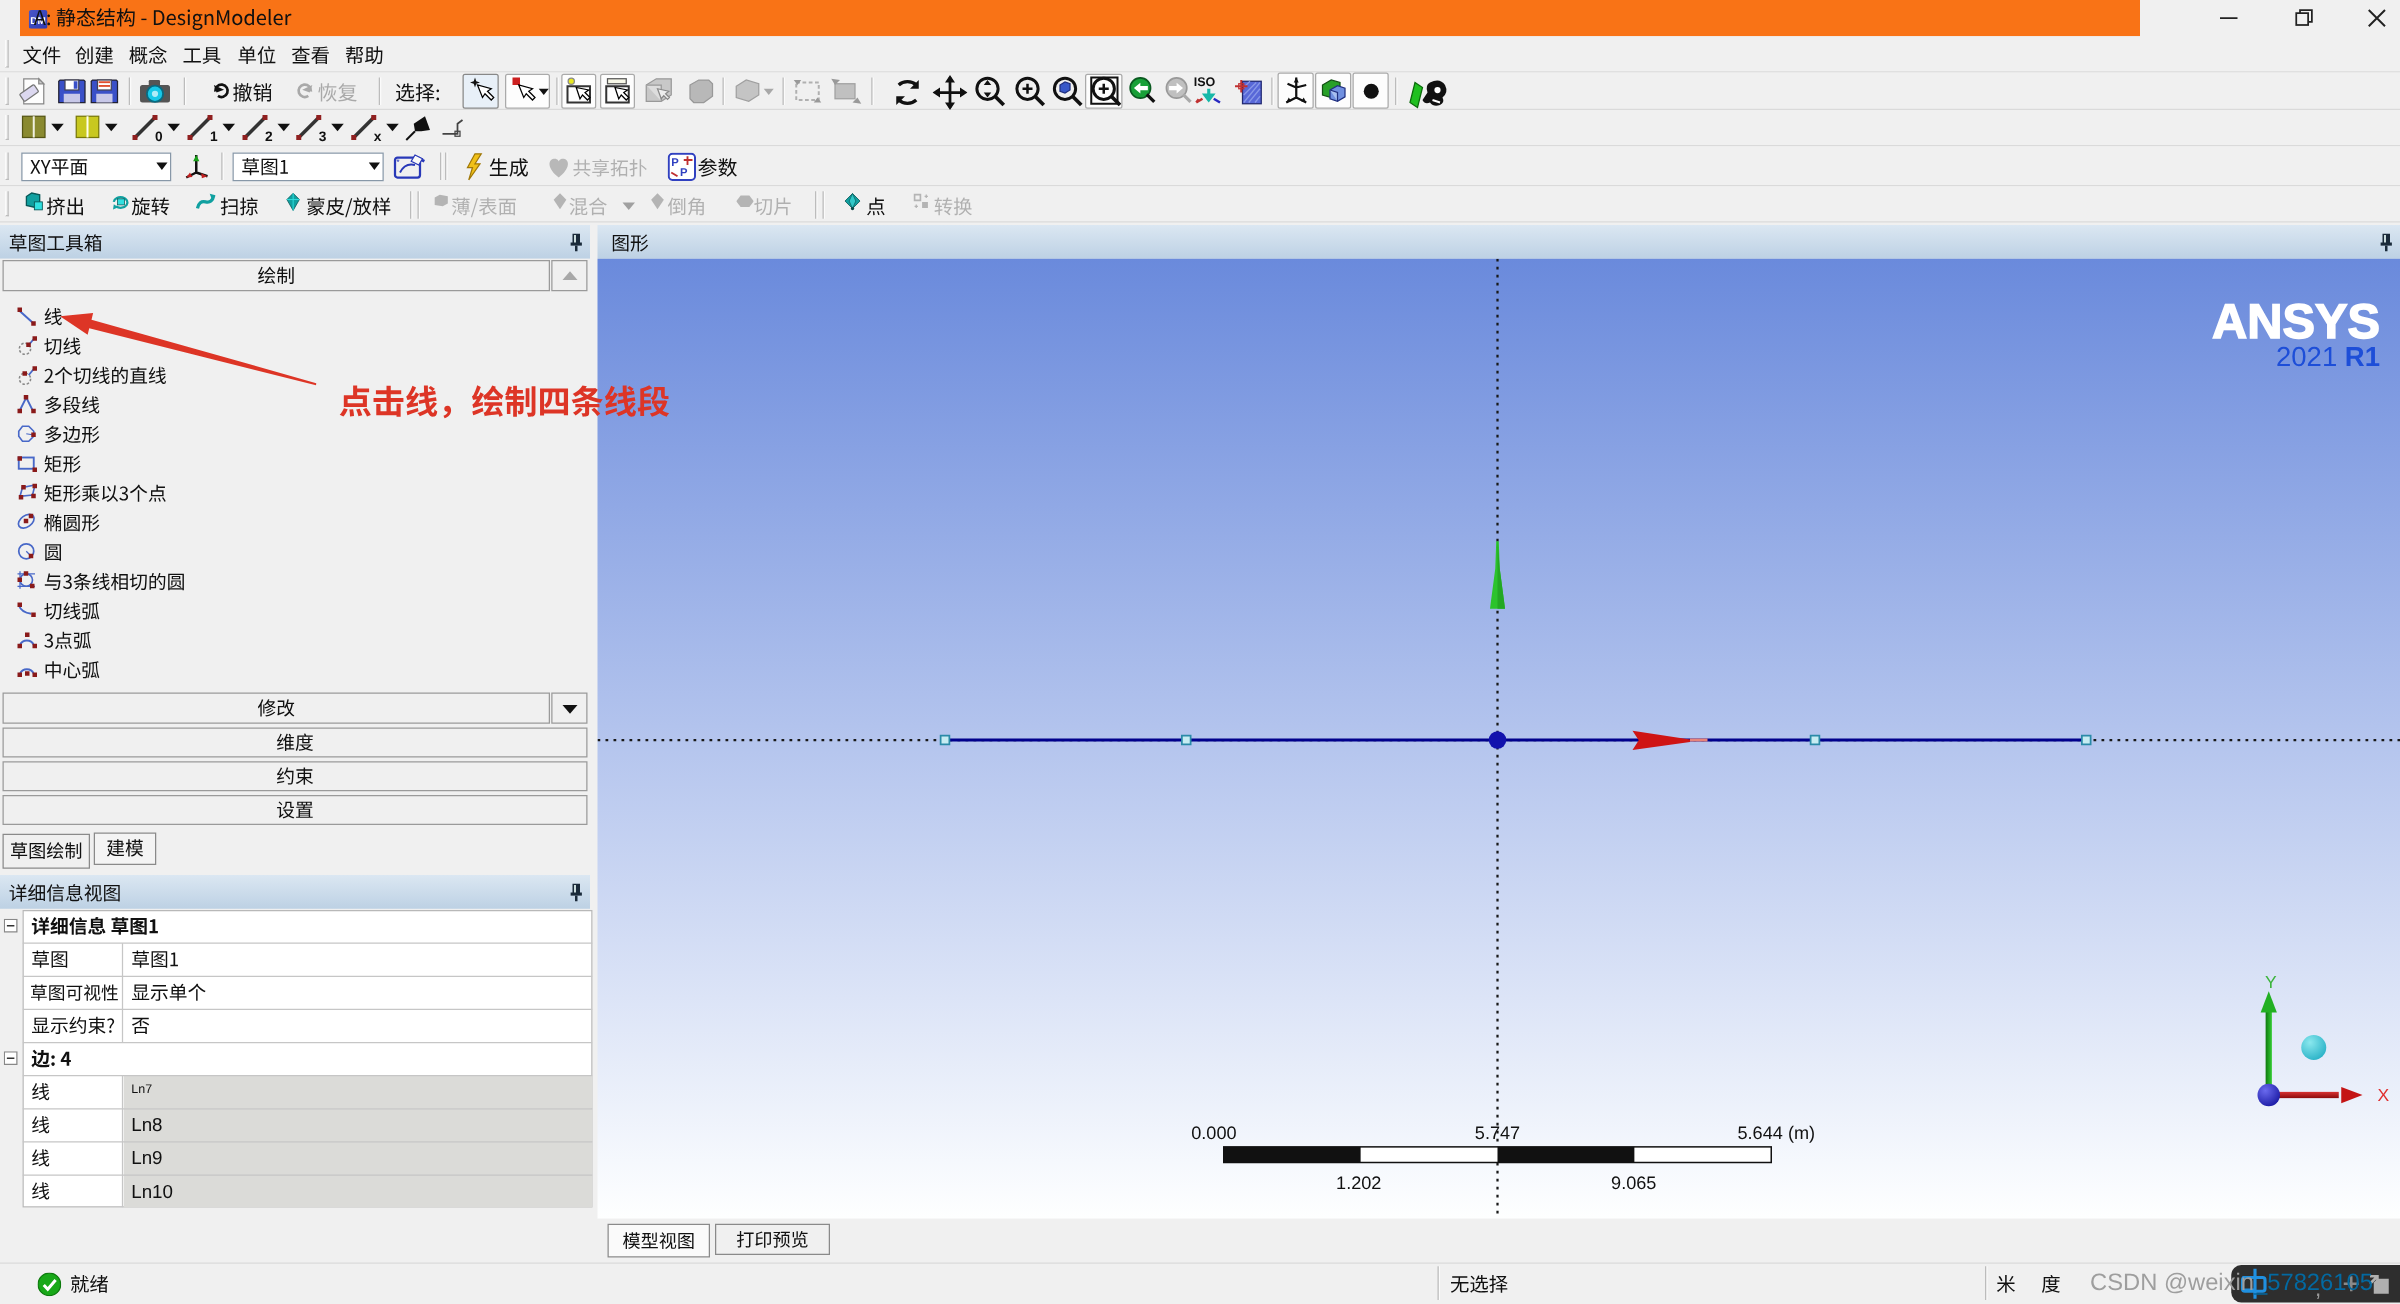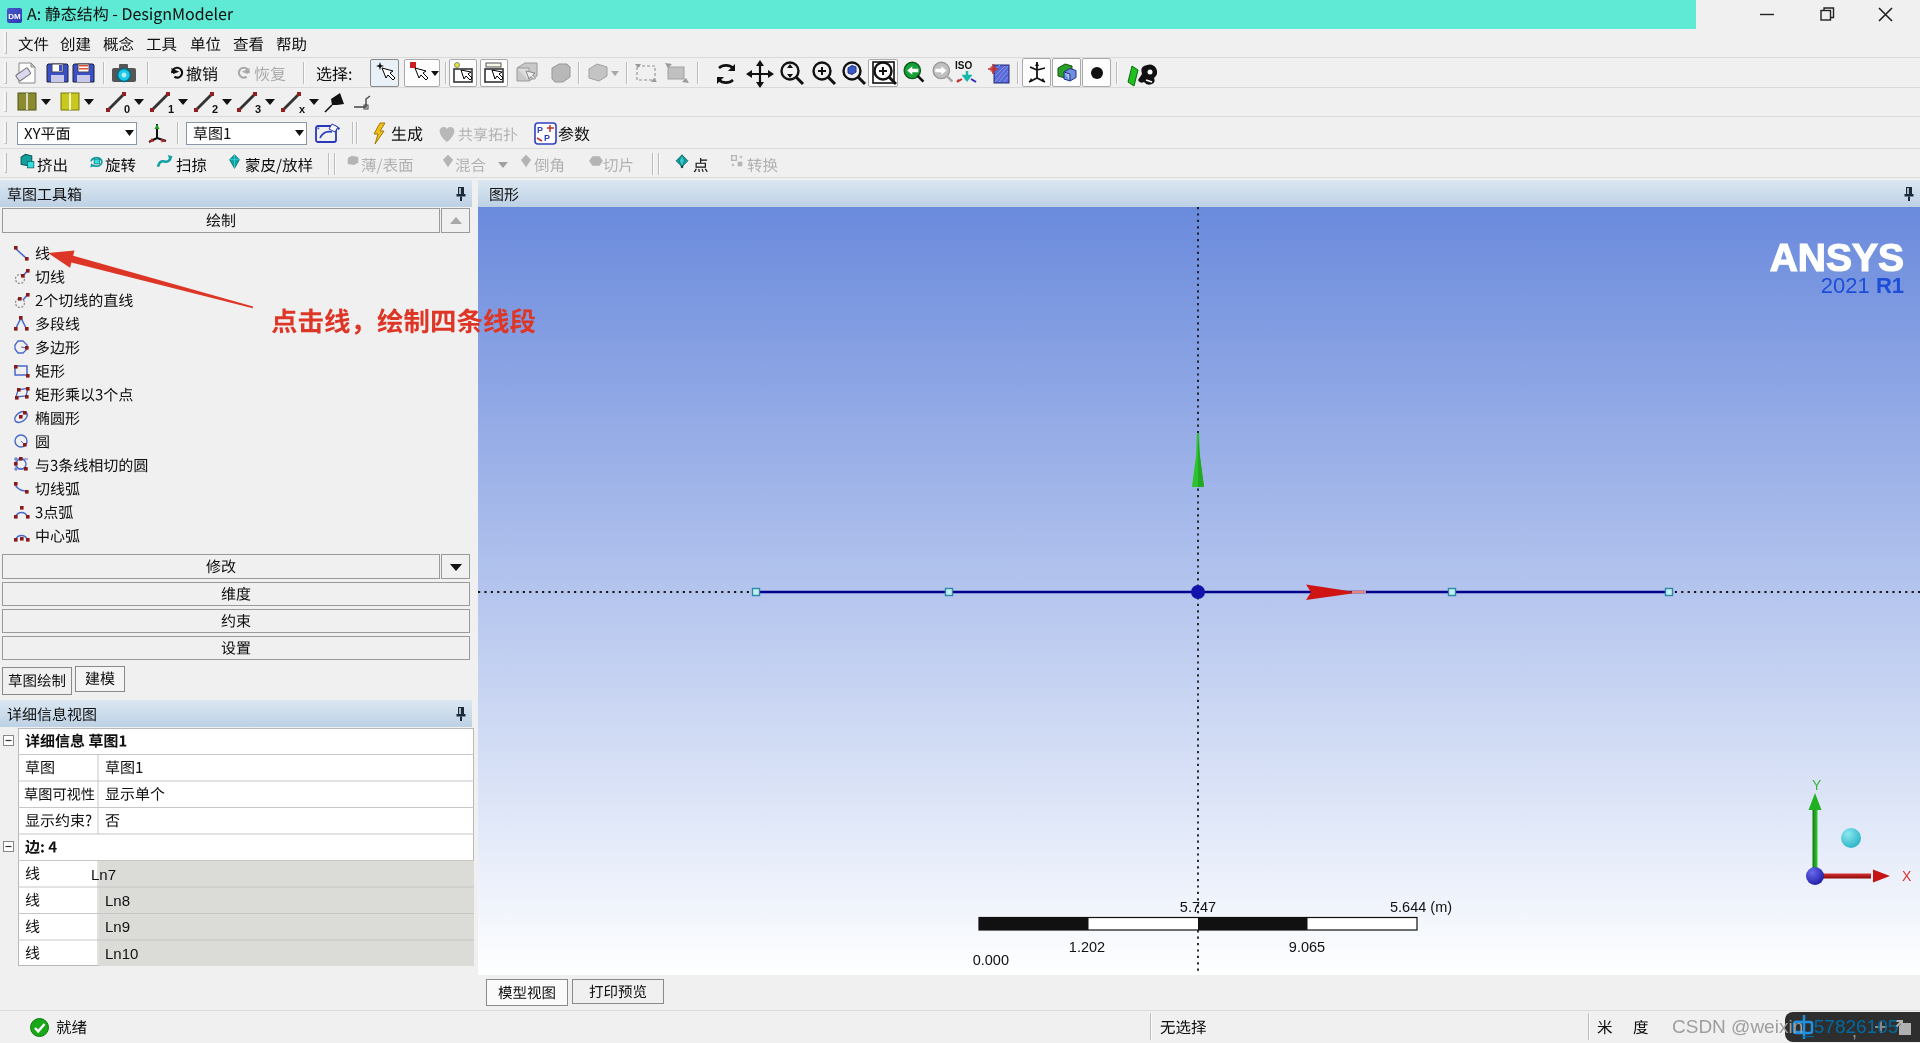--- a/index.html
+++ b/index.html
@@ -1,16 +1,16 @@
 <!DOCTYPE html>
 <html><head><meta charset="utf-8"><title>DM</title><style>
 *{margin:0;padding:0;box-sizing:border-box}
 html,body{width:1920px;height:1043px;overflow:hidden;background:#f0f0f0;font-family:"Liberation Sans",sans-serif}
 .abs{position:absolute}
-.titlebar{position:absolute;left:0;top:0;width:1696px;height:29px;background:#5eead4}
+.titlebar{position:absolute;left:16px;top:0;width:1696px;height:29px;background:#f97316}
 .menubar{position:absolute;left:0;top:29px;width:1920px;height:29px;background:#f0f0f0;border-bottom:1px solid #dadada}
 .row{position:absolute;left:0;width:1920px;background:#f0f0f0;border-bottom:1px solid #dadada}
 .grip{position:absolute;width:3px;border-left:1px solid #fbfbfb;border-right:1px solid #bcbcbc;border-bottom:1px solid #bcbcbc}
 .vsep{position:absolute;width:2px;border-left:1px solid #bcbcbc;border-right:1px solid #fbfbfb}
 .btnup{position:absolute;border:1px solid #aaa;border-radius:2px;background:#fdfdfd}
 .btnsunk{position:absolute;border:1px solid #888;border-radius:2px;background:#e8f0f8}
 .panelhdr{position:absolute;height:27px;background:linear-gradient(#dbe7f2,#bdd1e4)}
 .lpanel{position:absolute;background:#f0f0f0}
 .secbar{position:absolute;background:#f0f0f0;border:1px solid #9a9a9a}
 .tabbox{position:absolute;border:1px solid #8a8a8a}
@@ -489,21 +489,21 @@
     <line x1="80" y1="132.5" x2="80" y2="238" stroke="#c6c6c6"></line>
   </svg>
 <svg class="abs" style="left:3px;top:735px" width="12" height="12" viewBox="0 0 12 12">
     <rect x="0.5" y="0.5" width="10" height="10" fill="#fff" stroke="#888"></rect>
     <line x1="2.5" y1="5.5" x2="8.5" y2="5.5" stroke="#333" stroke-width="1.2"></line>
   </svg>
 <svg class="abs" style="left:3px;top:841px" width="12" height="12" viewBox="0 0 12 12">
     <rect x="0.5" y="0.5" width="10" height="10" fill="#fff" stroke="#888"></rect>
     <line x1="2.5" y1="5.5" x2="8.5" y2="5.5" stroke="#333" stroke-width="1.2"></line>
   </svg>
-<div class="lat" style="left:91px;top:866px;font-size:15px">Ln7</div>
+<div class="lat" style="left:105px;top:866px;font-size:10px">Ln7</div>
 <div class="lat" style="left:105px;top:892px;font-size:15px">Ln8</div>
 <div class="lat" style="left:105px;top:918px;font-size:15px">Ln9</div>
 <div class="lat" style="left:105px;top:945px;font-size:15px">Ln10</div>
 <div class="panelhdr" style="left:478px;top:180px;width:1442px"></div>
 <svg class="abs" style="left:1903px;top:186px" width="12" height="16" viewBox="0 0 12 16">
     <g fill="#1a2a3a">
       <rect x="3" y="1" width="6" height="8"></rect>
       <rect x="1.5" y="8" width="9" height="2.5"></rect>
       <rect x="5" y="10.5" width="2" height="4.5"></rect>
       <rect x="4.2" y="2" width="1.6" height="6" fill="#cdd"></rect>
@@ -548,21 +548,21 @@
     </defs>
     <rect x="1334.5" y="601" width="5" height="63" fill="url(#ga)"></rect>
     <path d="M1337,586 L1343.5,603 L1330.5,603 Z" fill="#22b022"></path>
     <rect x="1337" y="666.5" width="56" height="5" fill="url(#ra)"></rect>
     <path d="M1412,669 L1395,675.5 L1395,662.5 Z" fill="#c41414"></path>
     <circle cx="1337" cy="669" r="9" fill="url(#bsp)"></circle>
     <circle cx="1373" cy="631" r="10" fill="url(#csp)"></circle>
     <text x="1334" y="583" font-size="14" fill="#3cb43c" font-family="Liberation Sans">Y</text>
     <text x="1424" y="674" font-size="14" fill="#e03030" font-family="Liberation Sans">X</text>
   </svg>
-<div class="lat" style="left:953px;top:952px;width:56px;text-align:right;font-size:14.5px">0.000</div>
+<div class="lat" style="left:953px;top:899px;width:56px;text-align:left;font-size:14.5px">0.000</div>
 <div class="lat" style="left:1170px;top:899px;width:56px;text-align:center;font-size:14.5px">5.747</div>
 <div class="lat" style="left:1059px;top:939px;width:56px;text-align:center;font-size:14.5px">1.202</div>
 <div class="lat" style="left:1279px;top:939px;width:56px;text-align:center;font-size:14.5px">9.065</div>
 <div class="lat" style="left:1390px;top:899px;font-size:14.5px">5.644 (m)</div>
 <div class="abs" style="left:478px;top:975px;width:1442px;height:35px;background:#f0f0f0"></div>
 <div class="tabbox" style="left:486px;top:979px;width:82px;height:27px;background:#fafafa"></div>
 <div class="tabbox" style="left:572px;top:979px;width:92px;height:25px;background:#f0f0f0"></div>
 <div class="statusbar"></div>
 <svg class="abs" style="left:30px;top:1018px" width="19" height="19" viewBox="0 0 19 19">
     <circle cx="9.5" cy="9.5" r="9" fill="#18a818"></circle>

